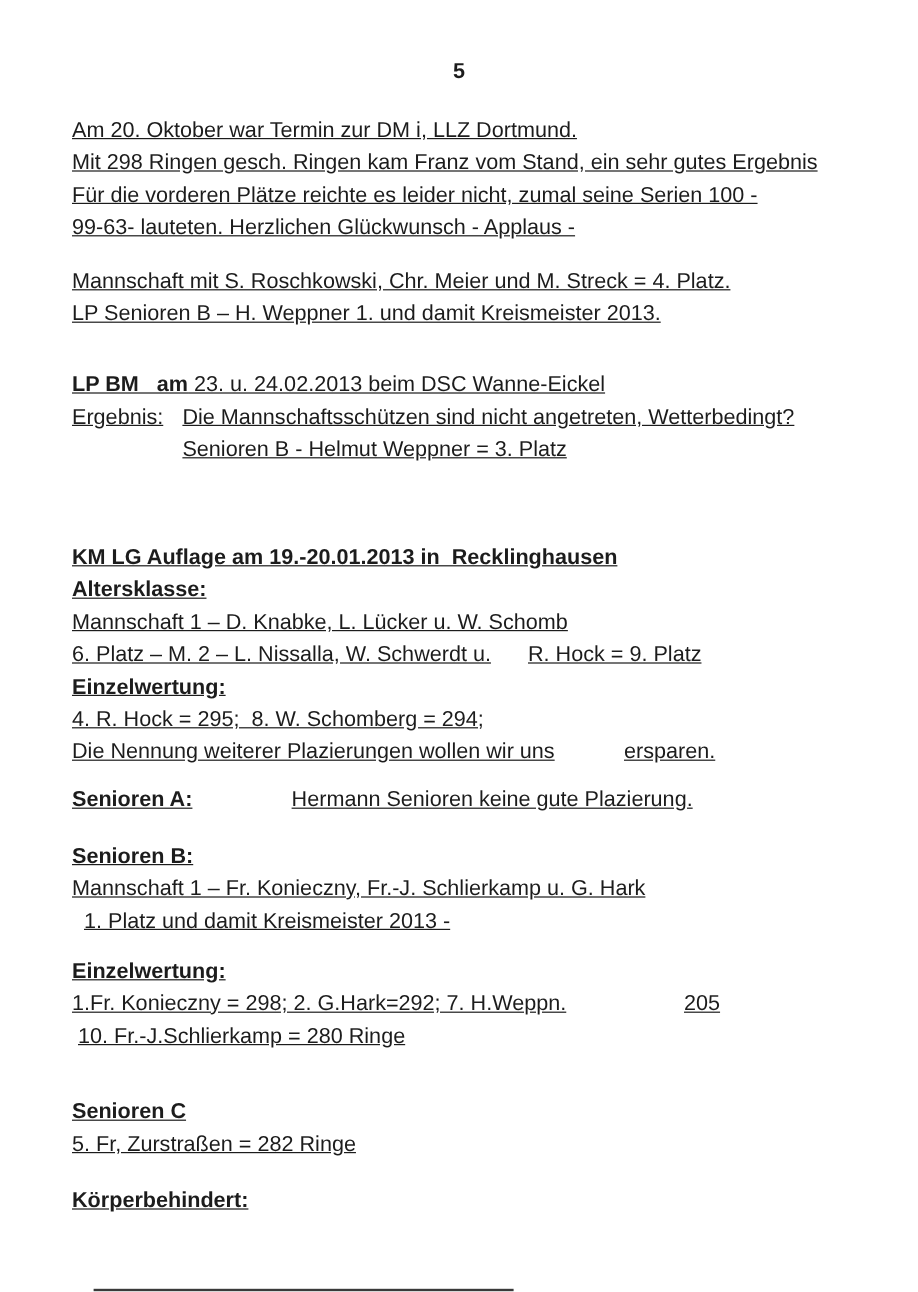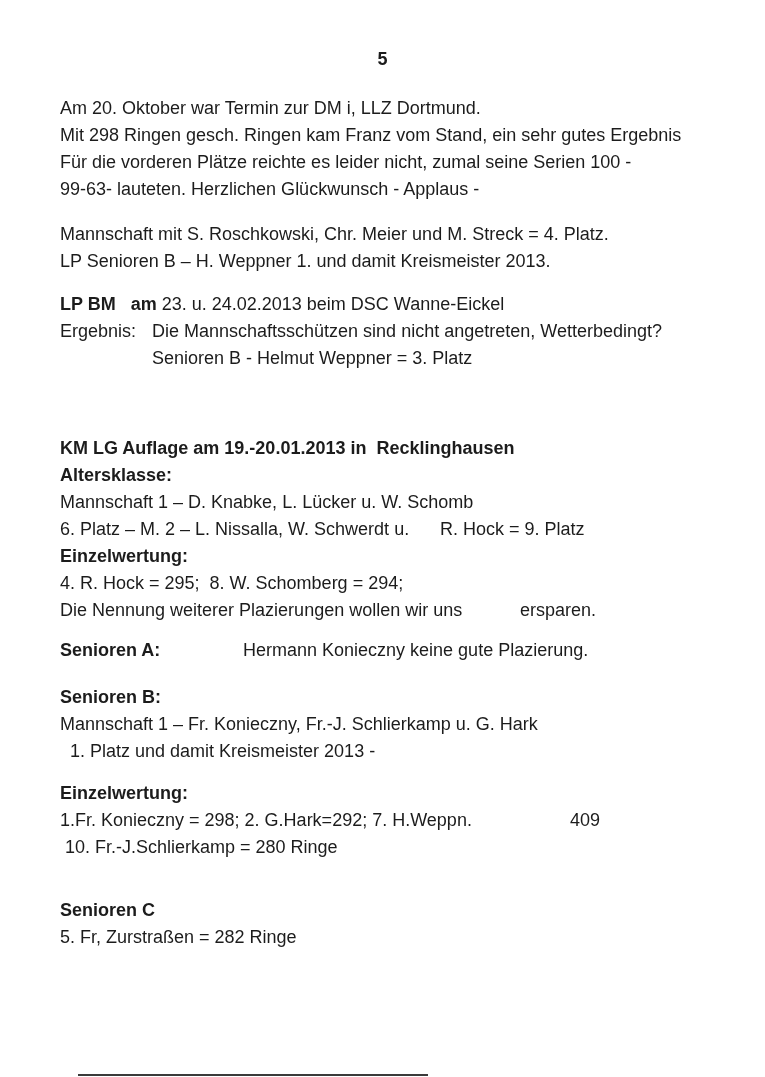--- a/index.html
+++ b/index.html
@@ -16,36 +16,36 @@
     color: #1c1c1c;
     overflow: hidden;
   }
   .pageno {
     margin-left: -60px;
     margin-right: -30px;
     text-align: center;
     font-weight: 700;
   }
   .line { white-space: pre; }
-  .line span { white-space: pre; }
+  .line span { white-space: pre; text-decoration: underline; }
   .b { font-weight: 700; }
   
   .col453 { display: inline-block; width: 453px; }
   .col380 { display: inline-block; width: 380px; }
   .col460 { display: inline-block; width: 460px; }
   .col510 { display: inline-block; width: 510px; }
   .col92  { display: inline-block; width: 92px; }
   .col183 { display: inline-block; width: 183px; }
   .ind92  { padding-left: 92px; }
   .ind10  { padding-left: 10px; }
   .ind5   { padding-left: 5px; }
   
   .blk-p1   { margin-top: 22px; }
   .blk-lupi { margin-top: 18px; }
-  .blk-lpbm { margin-top: 16px; }
+  .blk-lpbm { margin-top: 32px; }
   .blk-kmlg { margin-top: 63px; }
   .blk-sa   { margin-top: 13px; }
   .blk-sb   { margin-top: 20px; }
   .blk-eb   { margin-top: 15px; }
   .blk-sc   { margin-top: 36px; }
   .blk-kb   { margin-top: 20px; }
   .cutoff {
     position: absolute;
     left: 78px;
     top: 1074px;
@@ -83,36 +83,39 @@
     <div class="line b"><span>KM LG Auflage am 19.-20.01.2013 in  Recklinghausen</span></div>
     <div class="line b"><span>Altersklasse:</span></div>
     <div class="line"><span>Mannschaft 1 – D. Knabke, L. Lücker u. W. Schomb</span></div>
     <div class="line"><span class="col380">6. Platz – M. 2 – L. Nissalla, W. Schwerdt u.</span><span>R. Hock = 9. Platz</span></div>
     <div class="line b"><span>Einzelwertung:</span></div>
     <div class="line"><span>4. R. Hock = 295;  8. W. Schomberg = 294;</span></div>
     <div class="line"><span class="col460">Die Nennung weiterer Plazierungen wollen wir uns</span><span>ersparen.</span></div>
   </div>
 
   <div class="blk-sa">
-    <div class="line"><span class="b col183">Senioren A:</span><span>Hermann Konieczny keine gute Plazierung.</span></div>
+    <div class="line"><span class="b col183">Senioren A:</span><span>Hermann Senioren keine gute Plazierung.</span></div>
   </div>
 
   <div class="blk-sb">
     <div class="line b"><span>Senioren B:</span></div>
     <div class="line"><span>Mannschaft 1 – Fr. Konieczny, Fr.-J. Schlierkamp u. G. Hark</span></div>
     <div class="line ind10"><span>1. Platz und damit Kreismeister 2013 -</span></div>
   </div>
 
   <div class="blk-eb">
     <div class="line b"><span>Einzelwertung:</span></div>
-    <div class="line"><span class="col510">1.Fr. Konieczny = 298; 2. G.Hark=292; 7. H.Weppn.</span><span>409</span></div>
+    <div class="line"><span class="col510">1.Fr. Konieczny = 298; 2. G.Hark=292; 7. H.Weppn.</span><span>205</span></div>
     <div class="line ind5"><span>10. Fr.-J.Schlierkamp = 280 Ringe</span></div>
   </div>
 
   <div class="blk-sc">
     <div class="line b"><span>Senioren C</span></div>
     <div class="line"><span>5. Fr, Zurstraßen = 282 Ringe</span></div>
   </div>
 
+  <div class="blk-kb">
+    <div class="line b"><span>Körperbehindert:</span></div>
+  </div>
 
   <div class="cutoff"></div>
 
 </div>
 
 </body></html>

